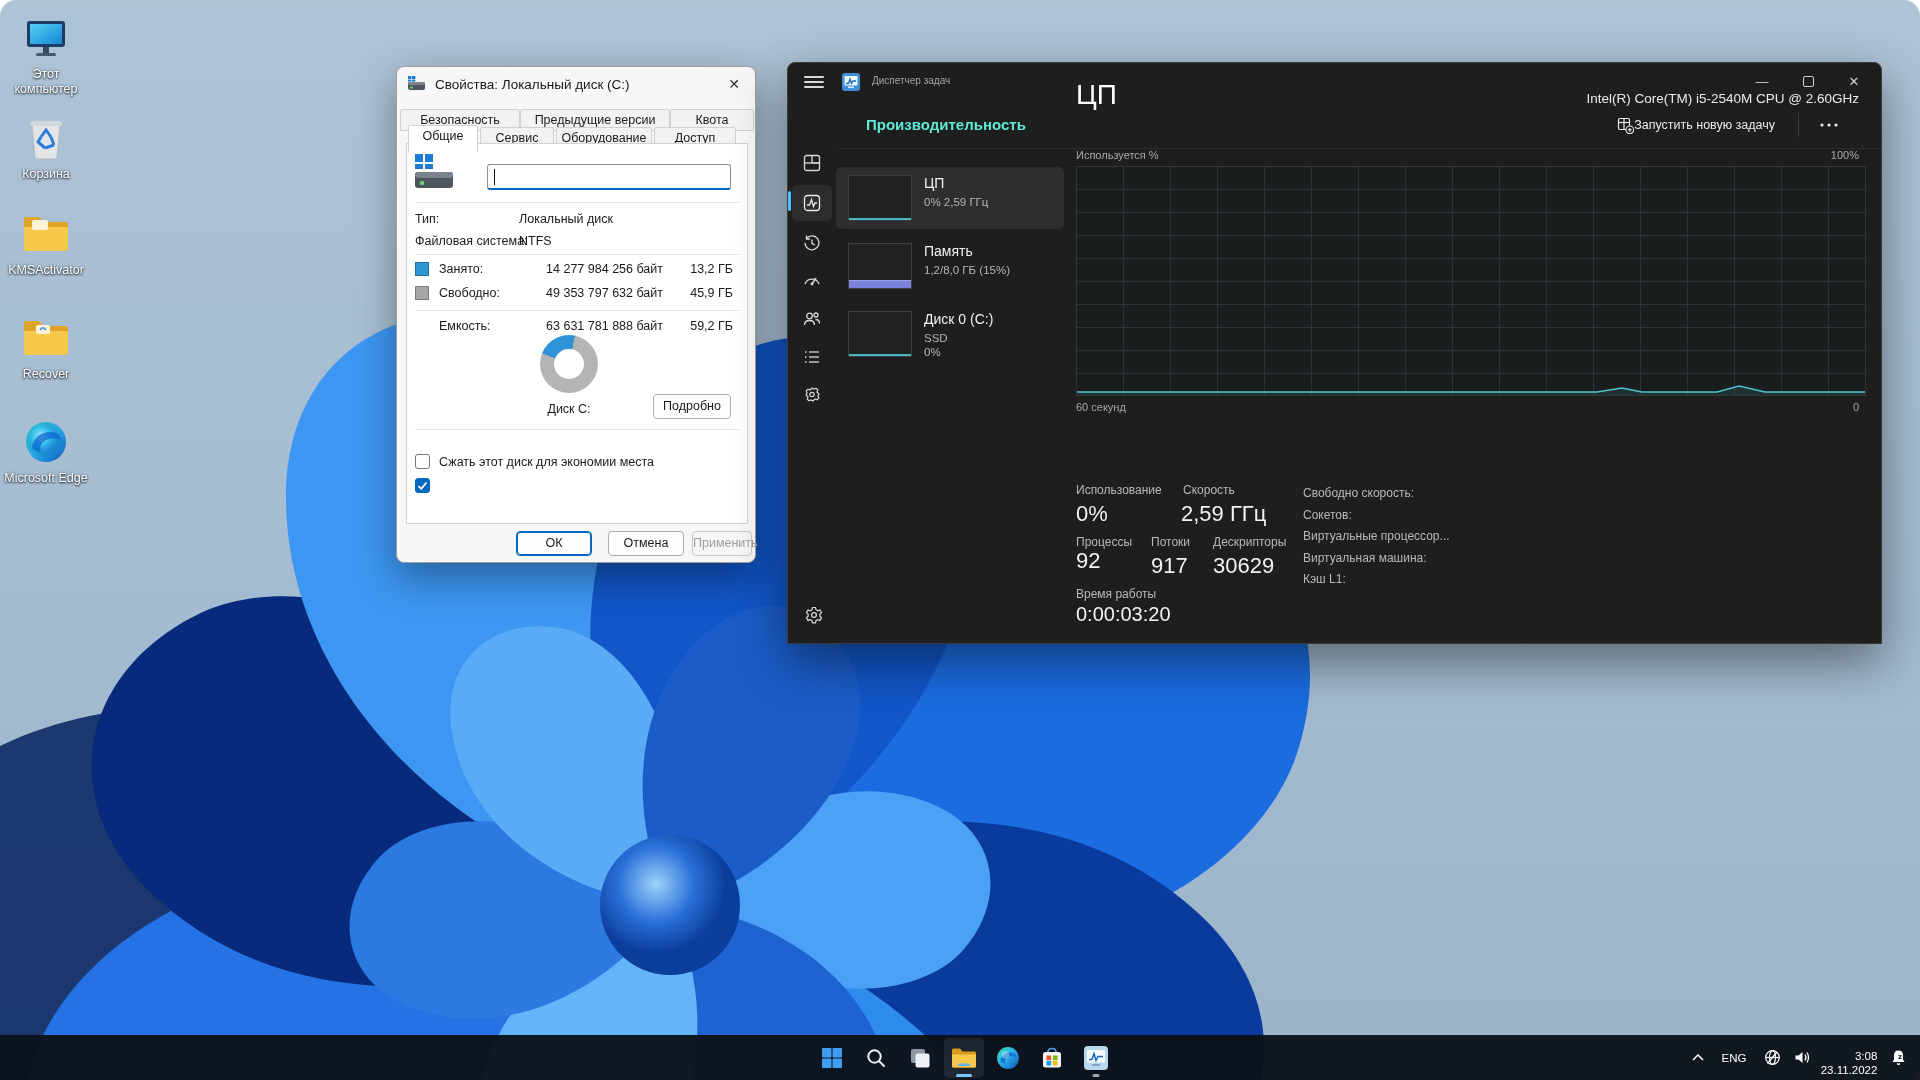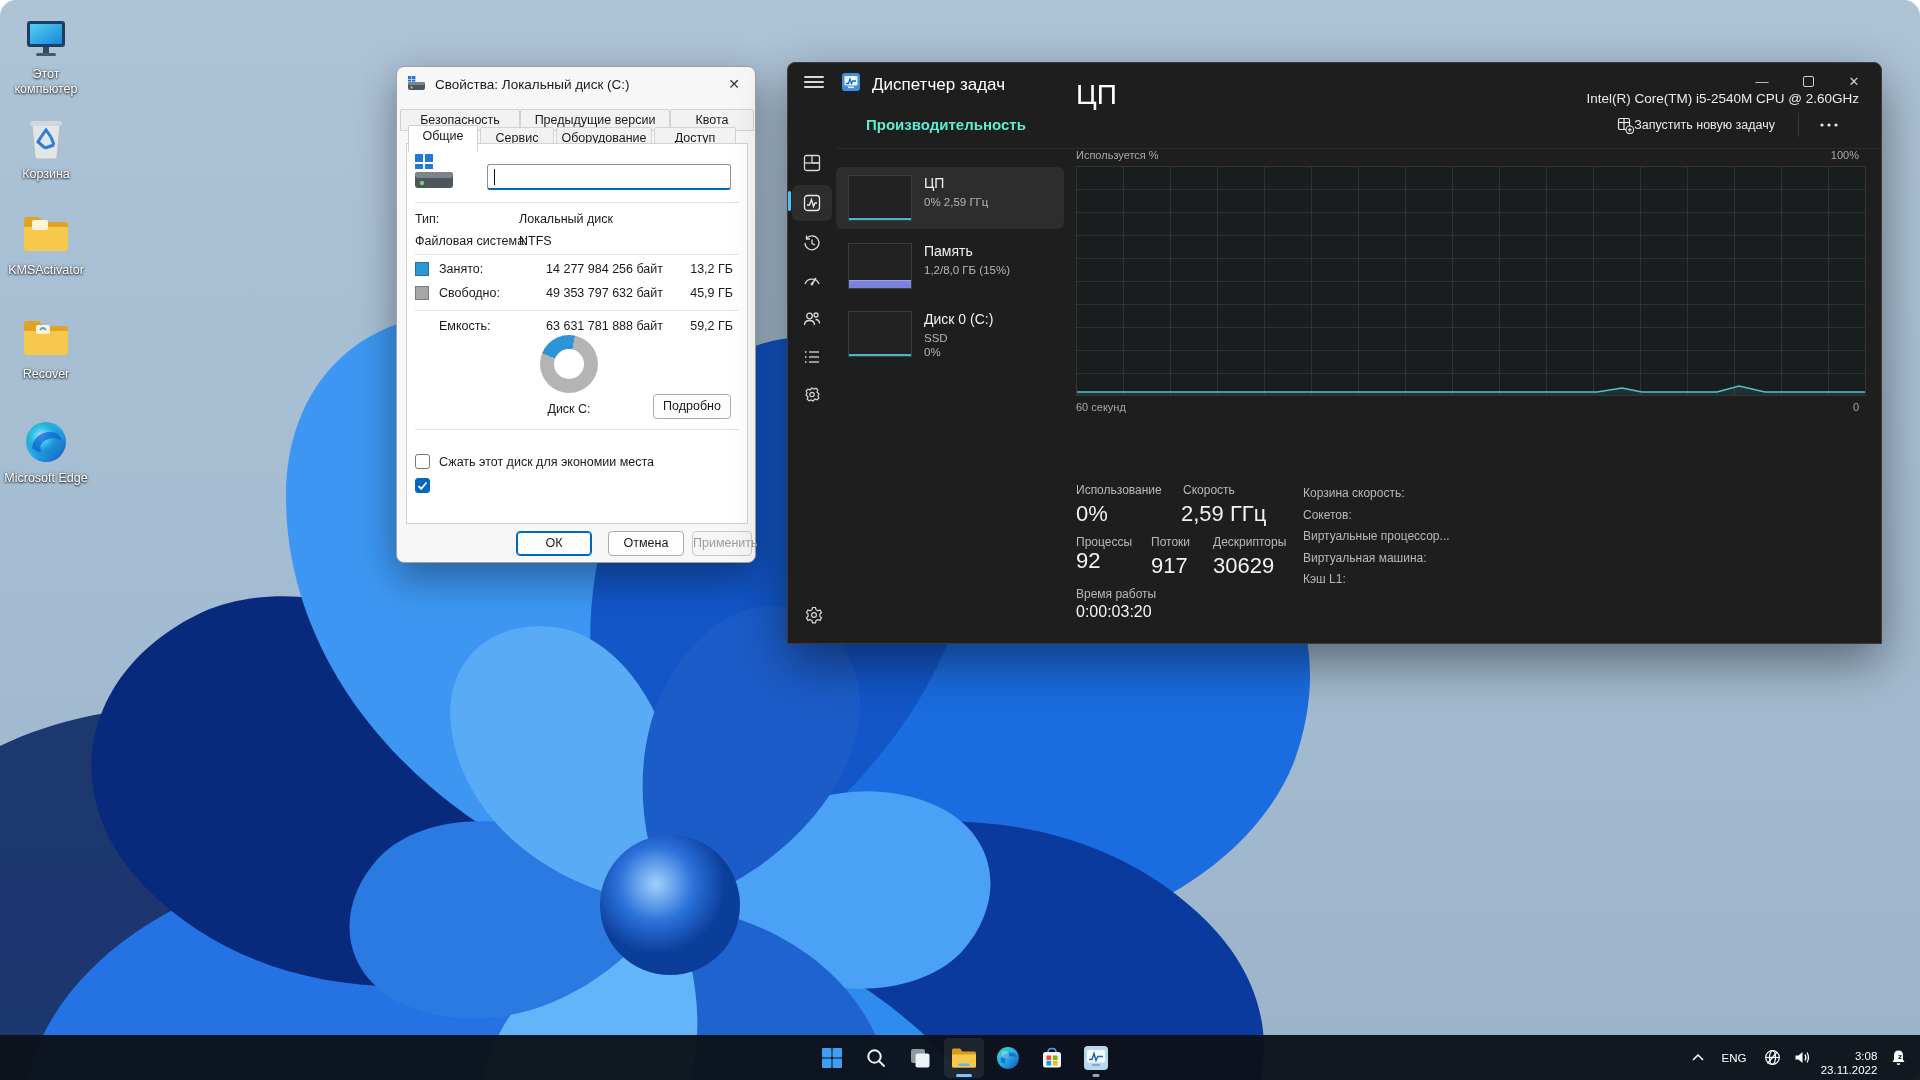--- a/index.html
+++ b/index.html
@@ -28,21 +28,21 @@
   #donut::after { content:""; position:absolute; left:14px; top:14px; width:30px; height:30px; border-radius:50%; background:#fff; }
   .btn { position:absolute; background:#fdfdfd; border:1px solid #ababab; border-radius:4px; font-size:12.5px; text-align:center; line-height:23px; cursor:pointer; color:#1a1a1a; }
   .btn.default { border:1px solid #0067c0; box-shadow:inset 0 0 0 1px #0067c0; }
   .btn.disabled { color:#9e9e9e; background:#f6f6f6; border-color:#c9c9c9; cursor:default; }
   .cb { position:absolute; width:15px; height:15px; border:1px solid #767676; border-radius:3px; background:#fff; }
   .cb.on { background:#0067c0; border-color:#0067c0; }
   .cb-lbl { position:absolute; font-size:12.5px; line-height:15px; }
   
   #tm { position:absolute; left:787px; top:62px; width:1095px; height:582px; background:#1e1e1e; border:1px solid #3c3c3c; border-radius:8px 8px 0 0; color:#e8e8e8; box-shadow:0 18px 50px rgba(0,0,0,.45); }
   #tm-title { position:absolute; left:0; top:0; right:0; height:38px; }
-  #tm-title .t { position:absolute; left:84px; top:12px; font-size:17px; color:#ffffff; }
+  #tm-title .t { position:absolute; left:84px; top:12px; font-size:10px; color:#a3a3a3; }
   .winbtn { position:absolute; top:0; width:46px; height:36px; display:flex; align-items:center; justify-content:center; color:#cfcfcf; font-size:13px; cursor:pointer; }
   .burger { position:absolute; left:16px; top:13px; width:20px; height:12px; cursor:pointer; }
   .burger i { display:block; height:2px; background:#d8d8d8; margin-bottom:3px; border-radius:1px; }
   #tm-rail { position:absolute; left:0; top:38px; bottom:0; width:48px; }
   .rail-item { position:absolute; left:4px; width:40px; height:36px; display:flex; align-items:center; justify-content:center; border-radius:6px; cursor:pointer; }
   .rail-item.sel { background:#2d2d2d; }
   .rail-pill { position:absolute; left:0; width:3px; height:20px; border-radius:2px; background:#4cc2ff; }
   #tm-head { position:absolute; left:48px; top:38px; right:0; height:48px; border-bottom:1px solid #2a2a2a; }
   #page-title { position:absolute; left:30px; top:15px; font-size:15px; font-weight:bold; color:#5eead4; }
   #newtask { position:absolute; right:96px; top:10px; height:28px; display:flex; align-items:center; padding:0 10px; border-radius:5px; font-size:12.5px; color:#eaeaea; cursor:pointer; }
@@ -445,24 +445,24 @@
     <span class="stat-val" style="left:288px; top:438px">0%</span>
     <span class="stat-lbl" style="left:395px; top:420px">Скорость</span>
     <span class="stat-val" style="left:393px; top:438px">2,59 ГГц</span>
     <span class="stat-lbl" style="left:288px; top:472px">Процессы</span>
     <span class="stat-val" style="left:288px; top:485px">92</span>
     <span class="stat-lbl" style="left:363px; top:472px">Потоки</span>
     <span class="stat-val" style="left:363px; top:490px">917</span>
     <span class="stat-lbl" style="left:425px; top:472px">Дескрипторы</span>
     <span class="stat-val" style="left:425px; top:490px">30629</span>
     <span class="stat-lbl" style="left:288px; top:524px">Время работы</span>
-    <span class="stat-val" style="left:288px; top:540px; font-size:16px">0:00:03:20</span>
+    <span class="stat-val" style="left:288px; top:540px; font-size:20px">0:00:03:20</span>
 
     <div class="abs" style="left:515px; top:420px">
-      <div class="info-lbl">Корзина скорость:</div>
+      <div class="info-lbl">Свободно скорость:</div>
       <div class="info-lbl">Сокетов:</div>
       <div class="info-lbl">Виртуальные процессор...</div>
       <div class="info-lbl">Виртуальная машина:</div>
       <div class="info-lbl">Кэш L1:</div>
     </div>
   </div>
 
   <div id="taskbar">
     <div class="tb-ic" style="left:812px">
         <svg width="24" height="24" viewBox="0 0 24 24">

